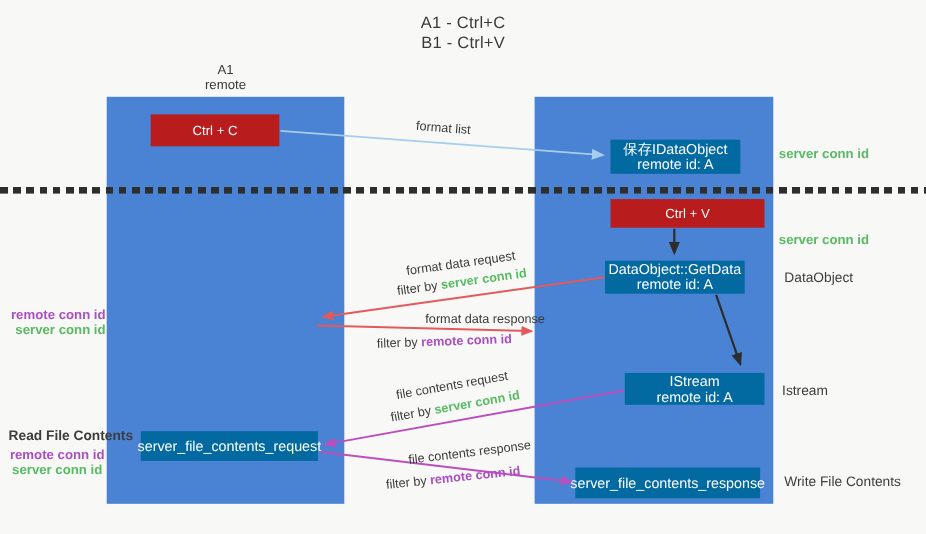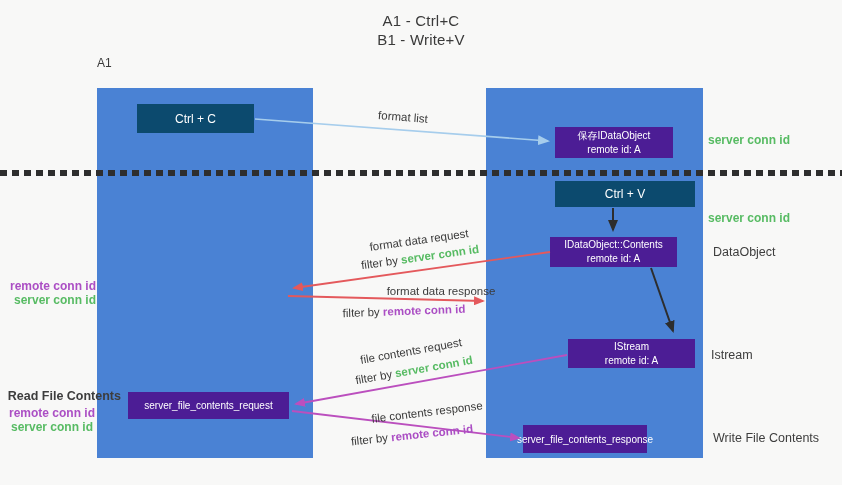--- a/index.html
+++ b/index.html
@@ -7,64 +7,65 @@
     position:relative;width:842px;height:485px;overflow:hidden;
     background:#f8f8f7;
     font-family:"Liberation Sans","DejaVu Sans",sans-serif;
     color:#3c3c3c;
   }
   .title{
     position:absolute;left:0;top:11px;width:842px;text-align:center;
     font-size:15px;line-height:19px;color:#3a3a3a;letter-spacing:.2px;
   }
   .lane-header{
-    position:absolute;font-size:12px;line-height:14px;color:#3a3a3a;
+    position:absolute;text-align:center;font-size:12px;line-height:14px;color:#3a3a3a;
   }
   .lane-header.left{left:97px;top:56px;width:216px;}
   .lane-header.right{left:486px;top:56px;width:217px;}
   .lane{
     position:absolute;top:88px;height:370px;background:#4a82d4;z-index:1;
   }
   .lane.left{left:97px;width:216px;}
   .lane.right{left:486px;width:217px;}
   .divider{
     position:absolute;left:0;top:170px;width:842px;height:6px;z-index:2;
     background:repeating-linear-gradient(90deg,#2e2e2e 0 7px,transparent 7px 12px);
   }
   .box{
     position:absolute;z-index:3;display:flex;align-items:center;justify-content:center;
     color:#fff;text-align:center;white-space:nowrap;
   }
-  .box.green{background:#0c4a6e;font-size:12px;}
-  .box.orange{background:#4c1d95;font-size:10px;}
+  .box.green{background:#b91c1c;font-size:12px;}
+  .box.orange{background:#0369a1;font-size:13px;}
   .box .two-line{line-height:14px;}
   .arrow-layer{position:absolute;left:0;top:0;z-index:4;pointer-events:none;}
   .albl{
     position:absolute;z-index:5;white-space:nowrap;font-size:11.5px;color:#3b3b3b;
   }
   .albl.rot{transform-origin:center;}
   .key-green{color:#57bb63;font-weight:bold;}
   .key-purple{color:#ab4ec4;font-weight:bold;}
   .side{position:absolute;z-index:5;white-space:nowrap;font-size:12px;}
   .side.green{color:#57bb63;font-weight:bold;}
   .side.purple{color:#ab4ec4;font-weight:bold;}
   .side.dark{color:#3d3d3d;font-size:12.5px;}
 </style>
 </head>
 <body>
 
 <div class="canvas">
 
   <div class="title">
     <div>A1 - Ctrl+C</div>
-    <div>B1 - Write+V</div>
+    <div>B1 - Ctrl+V</div>
   </div>
 
   <div class="lane-header left">
     <div>A1</div>
+    <div>remote</div>
   </div>
 
   <div class="lane left"></div>
   <div class="lane right"></div>
 
   <div class="divider"></div>
 
   <div class="box green" style="left:137px;top:104px;width:117px;height:29px;">
     <span>Ctrl + C</span>
   </div>
@@ -75,39 +76,39 @@
       <div>remote id: A</div>
     </div>
   </div>
 
   <div class="box green" style="left:555px;top:181px;width:140px;height:26px;">
     <span>Ctrl + V</span>
   </div>
 
   <div class="box orange" style="left:550px;top:237px;width:127px;height:30px;">
     <div class="two-line">
-      <div>IDataObject::Contents</div>
+      <div>DataObject::GetData</div>
       <div>remote id: A</div>
     </div>
   </div>
 
   <div class="box orange" style="left:568px;top:339px;width:127px;height:29px;">
     <div class="two-line">
       <div>IStream</div>
       <div>remote id: A</div>
     </div>
   </div>
 
 
 
   <div class="box orange" style="left:128px;top:392px;width:161px;height:27px;">
     <span>server_file_contents_request</span>
   </div>
 
-  <div class="box orange" style="left:523px;top:425px;width:124px;height:28px;">
+  <div class="box orange" style="left:523px;top:425px;width:168px;height:28px;">
     <span>server_file_contents_response</span>
   </div>
 
   <svg class="arrow-layer" width="842" height="485" viewBox="0 0 842 485">
     <defs>
       <marker id="m-blue" markerUnits="userSpaceOnUse" markerWidth="12" markerHeight="10" refX="10" refY="5" orient="auto">
         <path d="M0,0 L12,5 L0,10 Z" fill="#a6cdec"></path>
       </marker>
       <marker id="m-red" markerUnits="userSpaceOnUse" markerWidth="11" markerHeight="9" refX="9" refY="4.5" orient="auto">
         <path d="M0,0 L11,4.5 L0,9 Z" fill="#e4595c"></path>

